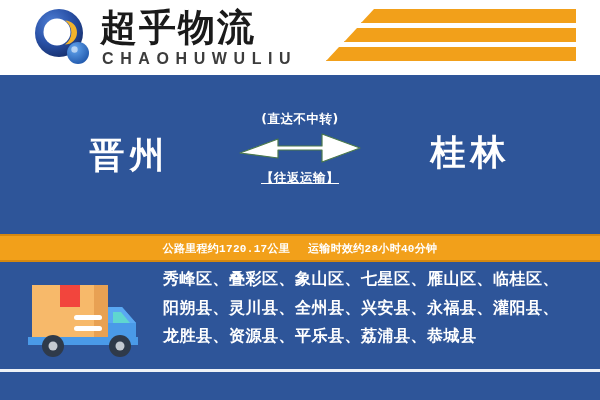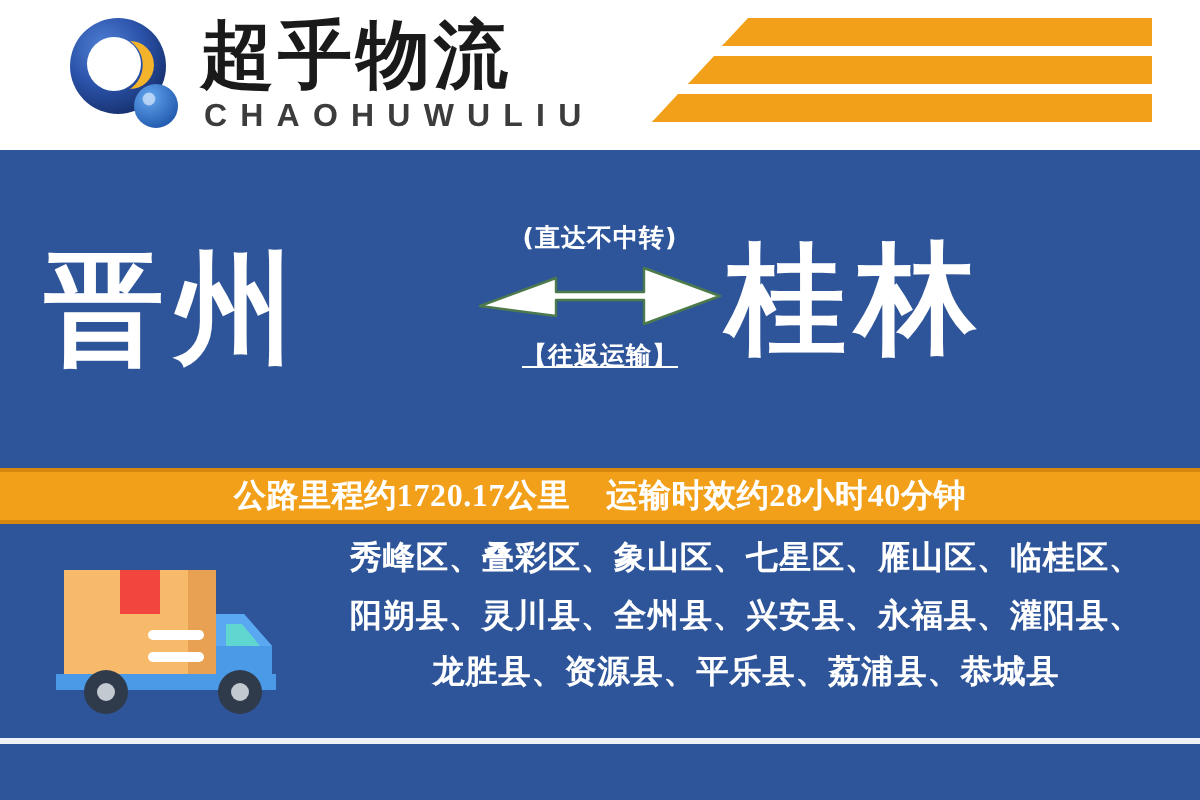--- a/index.html
+++ b/index.html
@@ -79,23 +79,23 @@
   
   .route {
     position: absolute;
     left: 0; top: 30px;
     width: 600px; height: 125px;
   }
   .city {
     position: absolute;
     top: 20px;
     width: 215px;
-    text-align: left;
-    font-family: "DejaVu Sans", "Liberation Sans", sans-serif;
-    font-size: 60px;
+    text-align: center;
+    font-family: "DejaVu Sans", "Liberation Sans", sans-serif;
+    font-size: 35px;
     font-weight: 700;
     color: #ffffff;
     letter-spacing: 5px;
     line-height: 60px;
     white-space: nowrap;
   }
   .city.origin { left: 22px; }
   .city.dest   { left: 363px; font-family: Liberation Mono, monospace; }
 
   .mid {
@@ -127,34 +127,34 @@
     width: 600px; height: 28px;
     background: #f2a01a;
     border-top: 2px solid #d6880f;
     border-bottom: 2px solid #d6880f;
     box-sizing: border-box;
     display: flex;
     align-items: center;
     justify-content: center;
   }
   .info-text {
-    font-family: Liberation Serif, serif;
-    font-size: 16px;
+    font-family: Liberation Mono, monospace;
+    font-size: 11px;
     font-weight: 700;
     color: #ffffff;
     white-space: nowrap;
     letter-spacing: 0.3px;
   }
   .info-gap { display: inline-block; width: 18px; }
 
   
   .coverage {
     position: absolute;
     left: 0; top: 190px;
-    width: 600px; height: 100px; text-align: center;
+    width: 600px; height: 100px;
   }
   .truck {
     position: absolute;
     left: 22px; top: 6px;
     width: 130px; height: 92px;
   }
   .truck svg { display: block; }
 
   .districts {
     position: absolute;

